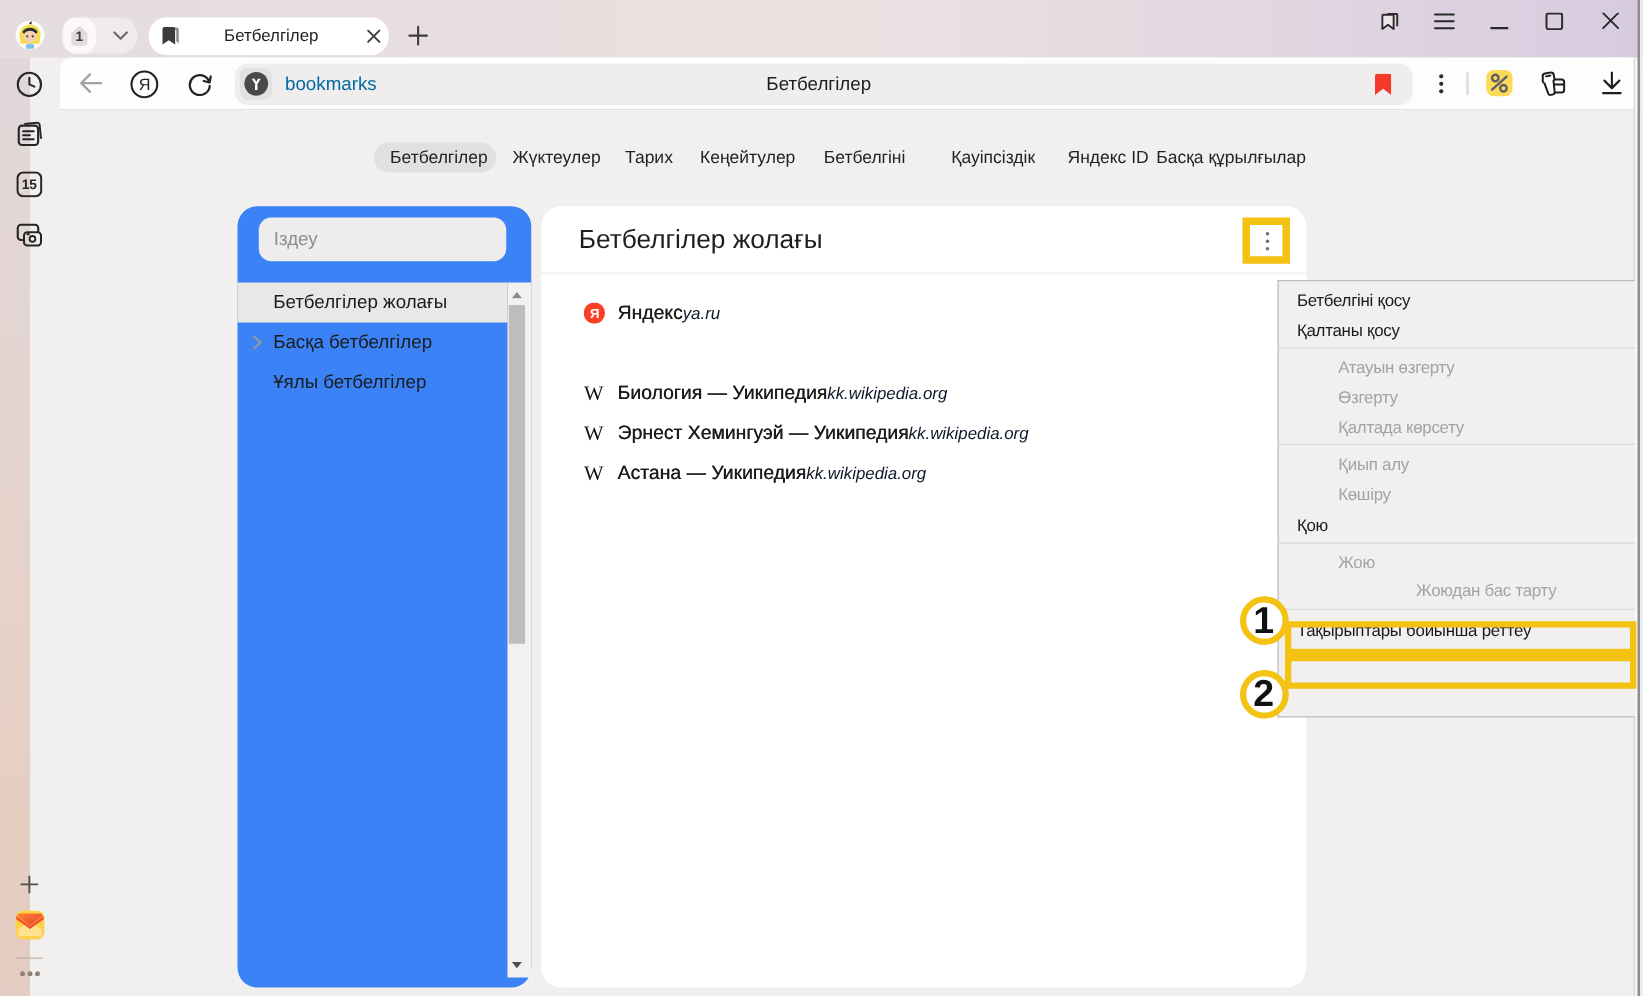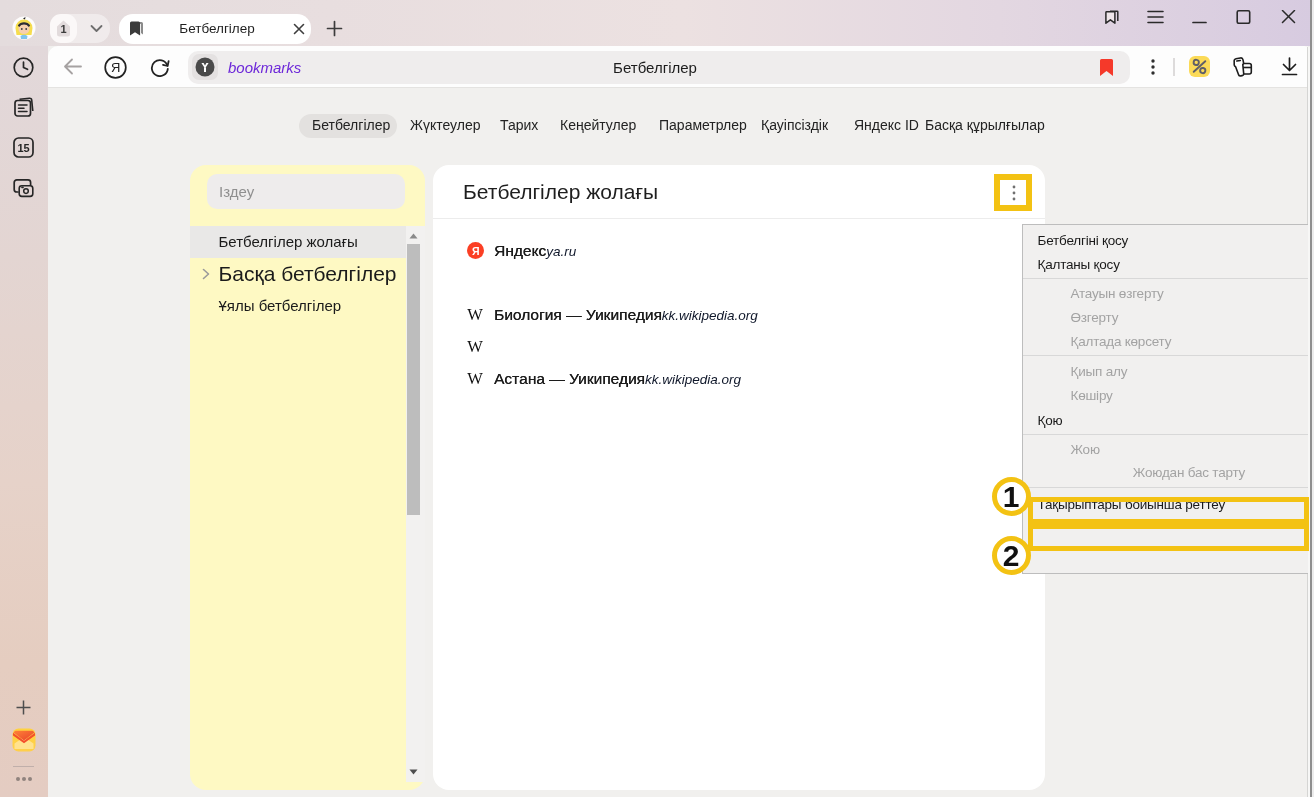--- a/index.html
+++ b/index.html
@@ -59,21 +59,21 @@
     <path d="M1 12.5 H14" stroke="#2a2a2a" stroke-width="1.7" stroke-linecap="round"></path>
   </svg>
   <svg class="abs" style="left:1236px;top:10px" width="15" height="14" viewBox="0 0 15 14">
     <rect x="1.2" y="0.8" width="12.5" height="12.5" rx="1.5" fill="none" stroke="#2a2a2a" stroke-width="1.6"></rect>
   </svg>
   <svg class="abs" style="left:1281px;top:10px" width="15" height="14" viewBox="0 0 15 14">
     <path d="M1.5 0.5 L13.5 12.5 M13.5 0.5 L1.5 12.5" stroke="#2a2a2a" stroke-width="1.5" stroke-linecap="round"></path>
   </svg>
 </div>
 
-<div class="abs" id="sidebar" style="left:0;top:46px;width:48px;height:751px;
+<div class="abs" id="sidebar" style="left:0;top:46px;width:24px;height:751px;
   background:linear-gradient(180deg,#e2d8da 0%,#e3d5d2 28%,#e6d2c9 58%,#e5cdc0 82%,#e4ccc2 100%);">
 
   <svg class="abs" style="left:13px;top:11px" width="21" height="21" viewBox="0 0 21 21">
     <circle cx="10.5" cy="10.5" r="9.3" fill="none" stroke="#262626" stroke-width="1.7"></circle>
     <path d="M10.5 5.2 V10.5 L14.5 12.3" fill="none" stroke="#262626" stroke-width="1.7" stroke-linecap="round" stroke-linejoin="round"></path>
   </svg>
 
   <svg class="abs" style="left:13px;top:51px" width="22" height="21" viewBox="0 0 22 21">
     <path d="M6.5 2.2 L16.5 1.2 a2 2 0 0 1 2.2 1.8 L19.8 14" fill="none" stroke="#262626" stroke-width="1.6"></path>
     <rect x="2" y="3.5" width="15.5" height="15.5" rx="2.6" fill="none" stroke="#262626" stroke-width="1.7"></rect>
@@ -138,21 +138,21 @@
   </svg>
 
   <div class="abs" style="left:140px;top:4.5px;width:942px;height:33px;border-radius:10px;background:#efeded;">
 
     <svg class="abs" style="left:4px;top:3.5px" width="26" height="26" viewBox="0 0 26 26">
       <rect x="0" y="0" width="26" height="26" rx="7" fill="#e4e1e1"></rect>
       <circle cx="13" cy="13" r="9.5" fill="#4a4a4a"></circle>
       <path d="M13 14.5 L9.4 9 h2.2 l1.4 2.6 L14.4 9 h2.2 L13 14.5 V18 h-0 z" fill="#fff"></path>
       <rect x="12" y="13.5" width="2" height="4.5" fill="#fff"></rect>
     </svg>
-    <div class="abs" style="left:40px;top:0;height:33px;line-height:33px;font-size:15px;color:#6d28d9;font-style:italic;">bookmarks</div>
+    <div class="abs" style="left:40px;top:0;height:33px;line-height:33px;font-size:15px;color:#0369a1;">bookmarks</div>
     <div class="abs" style="left:-4px;top:0;width:942px;height:33px;line-height:33px;font-size:15px;color:#1d1d1d;text-align:center;">Бетбелгілер</div>
 
     <svg class="abs" style="left:912px;top:8px" width="13" height="17" viewBox="0 0 13 17">
       <path d="M1.5 0 h10 A1.5 1.5 0 0 1 13 1.5 V17 L6.5 12 L0 17 V1.5 A1.5 1.5 0 0 1 1.5 0 Z" fill="#f5392a"></path>
     </svg>
   </div>
 
   <svg class="abs" style="left:1103px;top:13px" width="4" height="16" viewBox="0 0 4 16">
     <circle cx="2" cy="2" r="1.7" fill="#2e2e2e"></circle>
       <circle cx="2" cy="8" r="1.7" fill="#2e2e2e"></circle>
@@ -183,38 +183,38 @@
 </div>
 
 <div class="abs" id="page" style="left:48px;top:88px;width:1266px;height:709px;background:#f1f0ee;"></div>
 
 <div id="navtabs" style="position:absolute;top:114px;left:0;width:1314px;height:24px;font-size:14px;color:#232323;">
   <div class="abs" style="left:299px;top:0;width:98px;height:24px;border-radius:13px;background:#e3e1df;"></div>
   <div class="abs" style="left:312px;top:-1.5px;line-height:24px;">Бетбелгілер</div>
   <div class="abs" style="left:410px;top:-1.5px;line-height:24px;">Жүктеулер</div>
   <div class="abs" style="left:500px;top:-1.5px;line-height:24px;">Тарих</div>
   <div class="abs" style="left:560px;top:-1.5px;line-height:24px;">Кеңейтулер</div>
-  <div class="abs" style="left:659px;top:-1.5px;line-height:24px;">Параметрлер</div>
+  <div class="abs" style="left:659px;top:-1.5px;line-height:24px;">Бетбелгіні</div>
   <div class="abs" style="left:761px;top:-1.5px;line-height:24px;">Қауіпсіздік</div>
   <div class="abs" style="left:854px;top:-1.5px;line-height:24px;">Яндекс ID</div>
   <div class="abs" style="left:925px;top:-1.5px;line-height:24px;">Басқа құрылғылар</div>
 </div>
 
-<div class="abs" id="leftcard" style="left:190px;top:165px;width:235px;height:625px;background:#fef9c3;border-radius:16px;">
+<div class="abs" id="leftcard" style="left:190px;top:165px;width:235px;height:625px;background:#3b82f6;border-radius:16px;">
 
   <div class="abs" style="left:17px;top:9px;width:198px;height:35px;border-radius:10px;background:#eeecec;">
     <div class="abs" style="left:12px;top:0;line-height:35px;font-size:15px;color:#8f8f8f;">Іздеу</div>
   </div>
 
   <div class="abs" style="left:0;top:61px;width:215.5px;height:32px;background:#e9e8e7;"></div>
   <div class="abs" style="left:28.5px;top:61px;line-height:32px;font-size:15px;color:#1b1b1b;">Бетбелгілер жолағы</div>
   <svg class="abs" style="left:12px;top:103px" width="8" height="12" viewBox="0 0 8 12">
     <path d="M1.5 1.5 L6.5 6 L1.5 10.5" fill="none" stroke="#9a9a9a" stroke-width="1.6" stroke-linecap="round" stroke-linejoin="round"></path>
   </svg>
-  <div class="abs" style="left:28.5px;top:93px;line-height:32px;font-size:21px;color:#1b1b1b;">Басқа бетбелгілер</div>
+  <div class="abs" style="left:28.5px;top:93px;line-height:32px;font-size:15px;color:#1b1b1b;">Басқа бетбелгілер</div>
   <div class="abs" style="left:28.5px;top:125px;line-height:32px;font-size:15px;color:#1b1b1b;">Ұялы бетбелгілер</div>
 
   <div class="abs" style="left:215.5px;top:60.5px;width:19.5px;height:556px;background:#f2f1f0;"></div>
   <svg class="abs" style="left:219px;top:68px" width="9" height="6" viewBox="0 0 9 6">
       <path d="M4.5 0.5 L8.5 5.5 H0.5 Z" fill="#8a8a8a"></path>
     </svg>
   <div class="abs" style="left:217px;top:78.5px;width:13px;height:271px;background:#bdbdbd;"></div>
   <svg class="abs" style="left:219px;top:604px" width="9" height="6" viewBox="0 0 9 6">
       <path d="M4.5 5.5 L8.5 0.5 H0.5 Z" fill="#4e4e4e"></path>
     </svg>
@@ -236,20 +236,21 @@
       <text x="8.7" y="12.8" font-size="10.5" font-weight="bold" fill="#fff" text-anchor="middle">Я</text>
     </svg>
     <div class="abs rt">Яндекс<span class="ru">ya.ru</span></div>
   </div>
   <div class="abs row" style="top:140.5px;">
     <div class="abs wiki">W</div>
     <div class="abs rt">Биология — Уикипедия<span class="ru">kk.wikipedia.org</span></div>
   </div>
   <div class="abs row" style="top:172.5px;">
     <div class="abs wiki">W</div>
+    <div class="abs rt">Эрнест Хемингуэй — Уикипедия<span class="ru">kk.wikipedia.org</span></div>
   </div>
   <div class="abs row" style="top:204.5px;">
     <div class="abs wiki">W</div>
     <div class="abs rt">Астана — Уикипедия<span class="ru">kk.wikipedia.org</span></div>
   </div>
   <style>
     .row { left:33.5px; width:575px; height:18px; }
     .rt { left:27.5px; top:0; font-size:15.5px; color:#1c1c1c; line-height:18px; white-space:nowrap;
           text-shadow:0.28px 0 0 #1c1c1c; }
     .ru { font-size:13.5px; color:#0f172a; margin-left:0; text-shadow:none;font-style:italic; }

